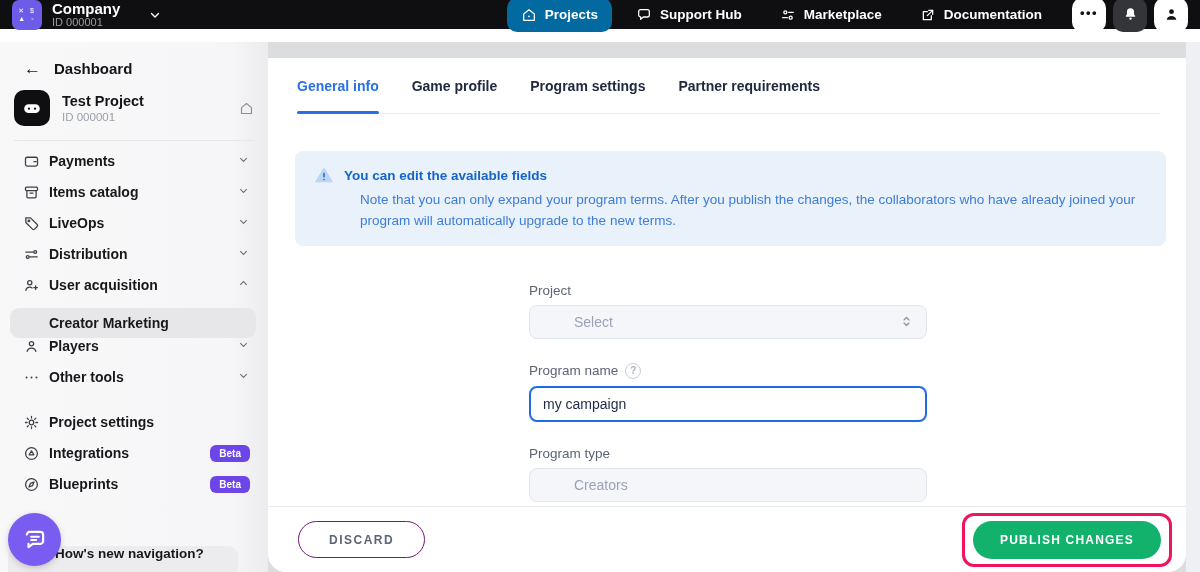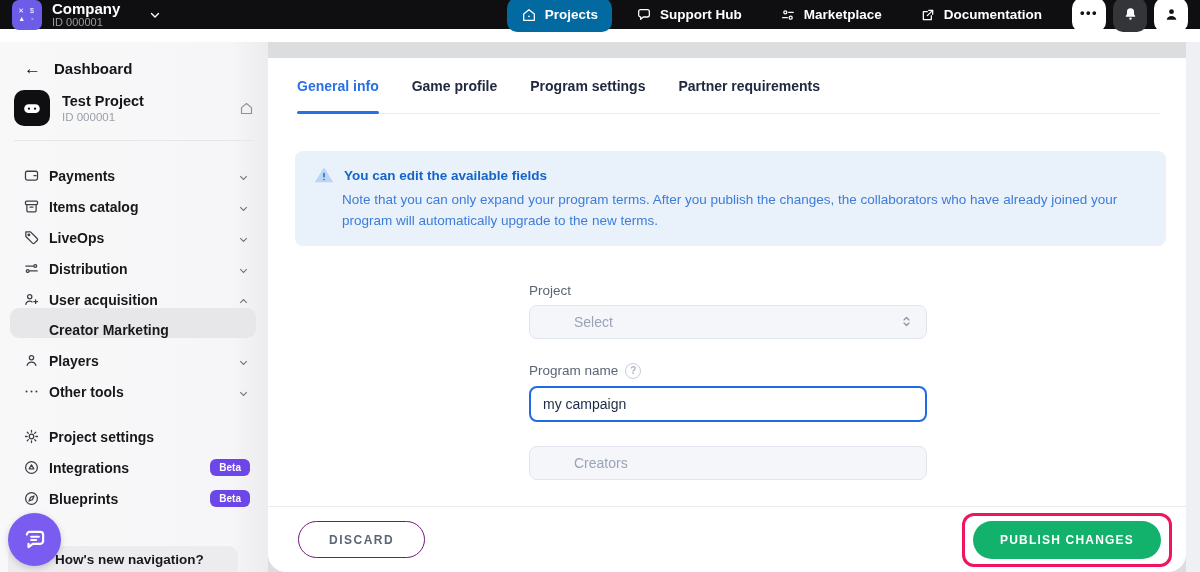--- a/index.html
+++ b/index.html
@@ -31,48 +31,48 @@
   .back-row { display:flex; align-items:center; gap:13px; padding:18px 0 0 24px; font-size:15px; font-weight:700; color:#141519; cursor:pointer; }
   .back-arrow { font-size:17px; line-height:15px; }
   .project-row { display:flex; align-items:center; margin:13px 14px 0 14px; cursor:pointer; }
   .project-avatar { width:36px; height:36px; background:#0f0f11; border-radius:10px; display:flex; align-items:center; justify-content:center; }
   .project-meta { margin-left:12px; }
   .project-name { font-size:14.5px; font-weight:700; color:#141519; line-height:17px; }
   .project-id { font-size:11.5px; color:#9aa0a8; line-height:14px; }
   .project-home { margin-left:auto; color:#8c9097; display:flex; }
   .side-divider { border-top:1px solid #e7e7ea; margin:14px 14px 0 14px; }
   .menu { margin-top:12px; }
-  .menu-row { display:flex; align-items:flex-end; height:31px; padding:0 18px 0 22px; cursor:pointer; }
+  .menu-row { display:flex; align-items:flex-start; height:31px; padding:0 18px 0 22px; cursor:pointer; }
   .menu-ic { width:18px; display:flex; justify-content:center; color:#3c4046; }
   .menu-label { margin-left:9px; font-size:14px; font-weight:600; color:#17181b; }
   .menu-chev { margin-left:auto; display:flex; color:#6d727b; }
-  .menu-row.selected { background:#e7e7ea; border-radius:9px; margin:0 12px 0 10px; height:30px; padding:0 0 0 39px; }
+  .menu-row.selected { background:#e7e7ea; border-radius:9px; margin:0 12px 0 10px; height:30px; padding:7px 0 0 39px; }
   .menu-row.selected .menu-label { margin-left:0; font-weight:700; }
   .menu-gap { height:14px; }
   .badge { margin-left:auto; background:#6c46e6; color:#fff; font-size:10px; font-weight:700; padding:3px 9px; border-radius:6px; }
   .side-footer { position:absolute; bottom:0; left:8px; width:230px; height:26px; background:#ececee;
-                 border-radius:10px 10px 0 0; display:flex; align-items:center; padding-left:22px; gap:10px; cursor:pointer; }
+                 border-radius:10px 10px 0 0; display:flex; align-items:flex-start; padding-left:22px; gap:10px; cursor:pointer; }
   .side-footer-label { font-size:13.5px; font-weight:700; color:#17181b; }
   .fab { position:absolute; left:8px; bottom:6px; width:53px; height:53px; border-radius:50%; background:#7a5cf0;
          display:flex; align-items:center; justify-content:center; box-shadow:0 2px 6px rgba(0,0,0,.18); cursor:pointer; z-index:5; }
 
   
   .main { position:absolute; left:268px; top:42px; right:0; bottom:0; background:#dcdddf; }
   .gutter { position:absolute; right:0; top:0; width:14px; bottom:0; background:#eef0f3; }
   .card { position:absolute; left:0; top:16px; right:14px; height:514px; background:#fff; border-radius:0 0 18px 18px; }
 
   .tabs { display:flex; gap:33px; align-items:center; height:56px; margin:0 26px 0 29px; border-bottom:1px solid #e9ebef; }
   .tab { position:relative; font-size:14px; font-weight:600; color:#20293f; height:100%; display:flex; align-items:center; cursor:pointer; }
   .tab.active { color:#2970e6; }
   .tab.active:after { content:""; position:absolute; left:0; right:0; bottom:-1px; height:3px; background:#2970e6; border-radius:2px; }
 
   .banner { margin:37px 20px 0 27px; background:#e9f1fb; border-radius:8px; padding:13px 18px 14px 18px; }
   .banner-head { display:flex; align-items:center; gap:9px; }
   .banner-title { font-size:13.5px; font-weight:700; color:#1565c8; }
-  .banner-body { margin:4px 0 0 29px; font-size:13.5px; color:#3e7cd9; line-height:1.55; max-width:1030px; }
+  .banner-body { margin:4px 0 0 47px; font-size:13.5px; color:#3e7cd9; line-height:1.55; max-width:1030px; }
 
   .form-col { width:398px; margin:37px 0 0 261px; }
   .field-label { display:flex; align-items:center; gap:7px; font-size:13.5px; color:#5c6575; margin-bottom:7px; }
   .help-circle { width:16px; height:16px; border:1.3px solid #c7ced9; border-radius:50%; color:#a9b2c1; font-size:10px;
                  display:flex; align-items:center; justify-content:center; font-weight:700; cursor:pointer; }
   .field { height:34px; border-radius:8px; display:flex; align-items:center; padding:0 12px; font-size:14px; }
   .field.muted { background:#f4f6fa; border:1px solid #e0e5ee; color:#9aa3b5;padding-left:44px; }
   .stepper { margin-left:auto; display:flex; color:#8a93a5; }
   .text-input { width:100%; height:36px; border:2px solid #1e6be6; border-radius:8px; padding:0 12px; font-size:14px;
                 color:#1d2b46; font-family:"Liberation Sans", sans-serif; outline:none; background:#fff; }
@@ -398,20 +398,21 @@
         </div>
 
         <div class="spacer-24"></div>
         <div class="field-label">
           <span>Program name</span>
           <span class="help-circle">?</span>
         </div>
         <input class="text-input" value="my campaign" style="">
 
         <div class="spacer-24"></div>
+        <div class="field-label">Program type</div>
         <div class="field muted">
           <span>Creators</span>
         </div>
       </div>
 
       <div class="card-footer">
         <button class="btn-discard">DISCARD</button>
         <div class="highlight-ring">
           <button class="btn-publish">PUBLISH CHANGES</button>
         </div>

